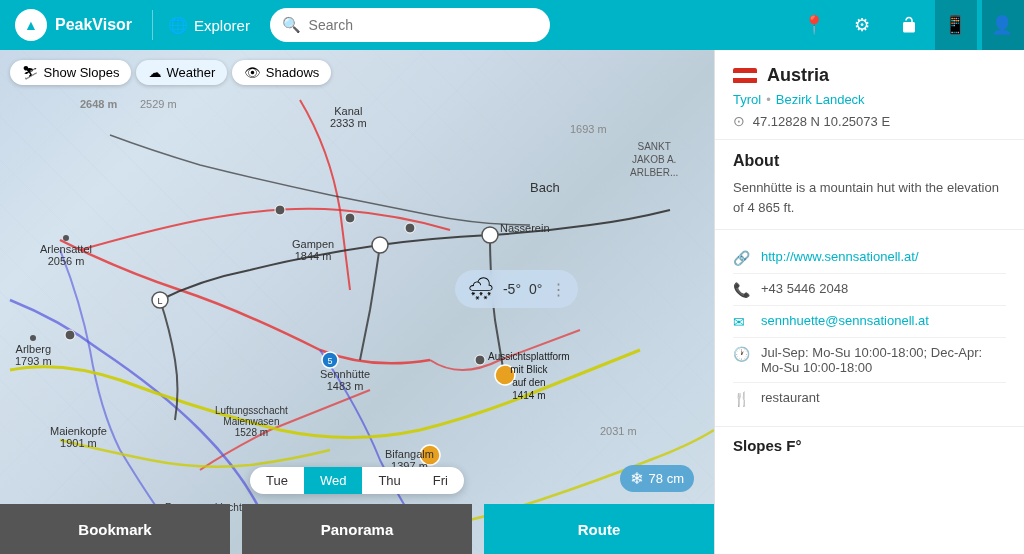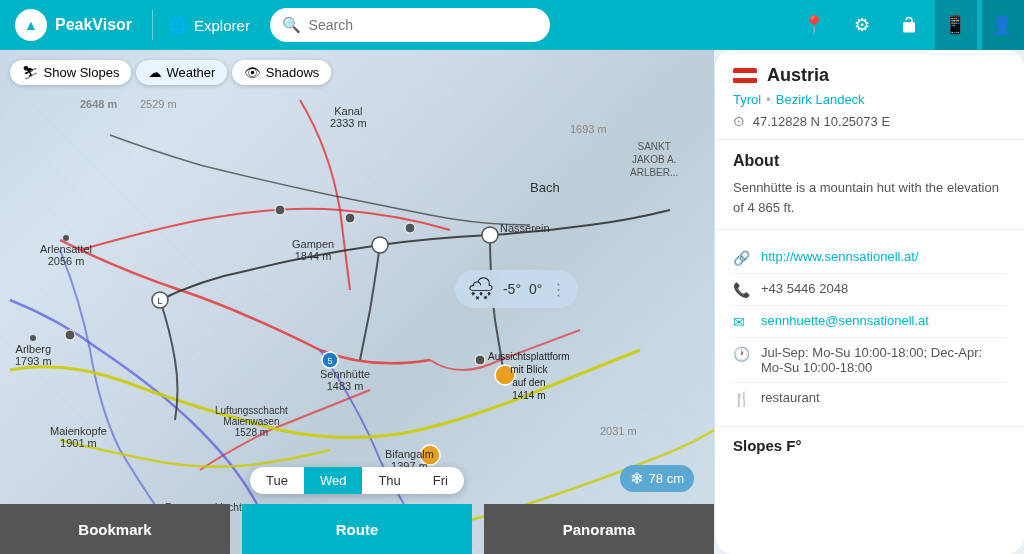--- a/index.html
+++ b/index.html
@@ -101,21 +101,21 @@
     }
     .bottom-icon-btn {
       width: 34px; height: 34px; background: white; border-radius: 50%;
       display: flex; align-items: center; justify-content: center;
       font-size: 16px; cursor: pointer; box-shadow: 0 1px 3px rgba(0,0,0,0.2);
     }
 
     
     .right-panel {
       position: absolute; top: 50px; right: 0; width: 310px; bottom: 0;
-      background: white; overflow-y: auto; border-left: 1px solid #e0e0e0; border-radius: 18px;
+      background: white; overflow-y: auto; border-left: 1px solid #e0e0e0;
     }
 
     .panel-header { padding: 15px 18px 10px; }
     .country-row { display: flex; align-items: center; gap: 10px; margin-bottom: 6px; }
     .country-flag {
       width: 24px; height: 16px; border-radius: 2px; overflow: hidden;
       display: flex; flex-direction: column;
     }
     .flag-red { flex: 1; background: #d52b1e; }
     .flag-white { flex: 1; background: white; }
@@ -334,25 +334,25 @@
     <span class="snow-icon">❄</span>
     <span>78 cm</span>
   </div>
 
 </div>
 
 <div class="action-bar">
   <div class="action-btn bookmark">
     <span>Bookmark</span>
   </div>
+  <div class="action-btn panorama">
+    <span>Panorama</span>
+  </div>
   <div class="action-btn route">
     <span>Route</span>
-  </div>
-  <div class="action-btn panorama">
-    <span>Panorama</span>
   </div>
 </div>
 
 <div class="right-panel">
   <div class="panel-header">
     <div class="country-row">
 
       <div class="country-flag">
         <div class="flag-red"></div>
         <div class="flag-white"></div>

